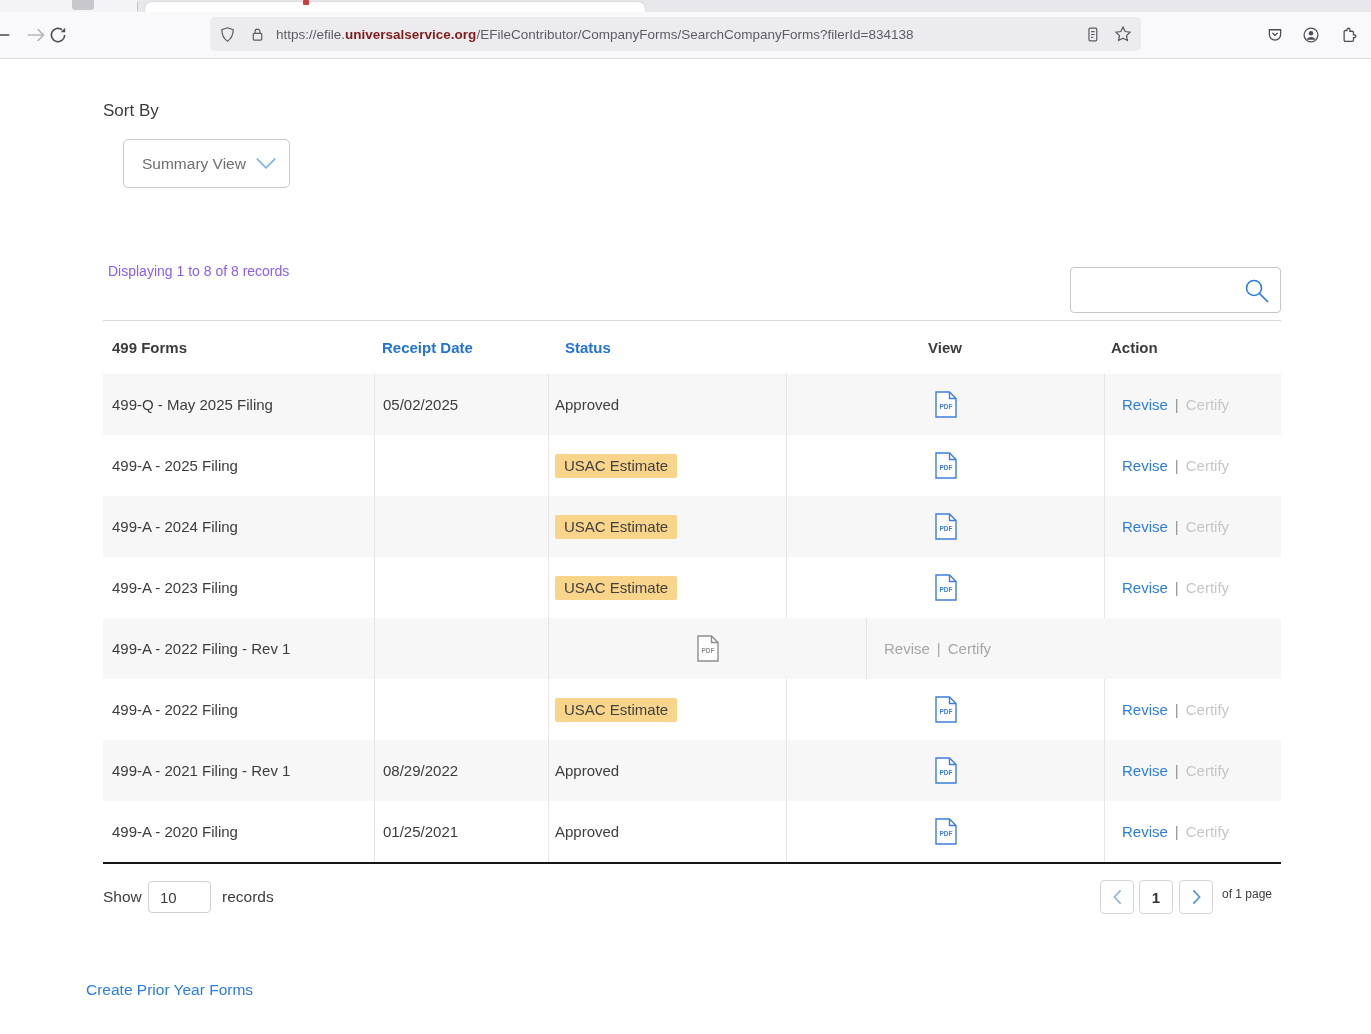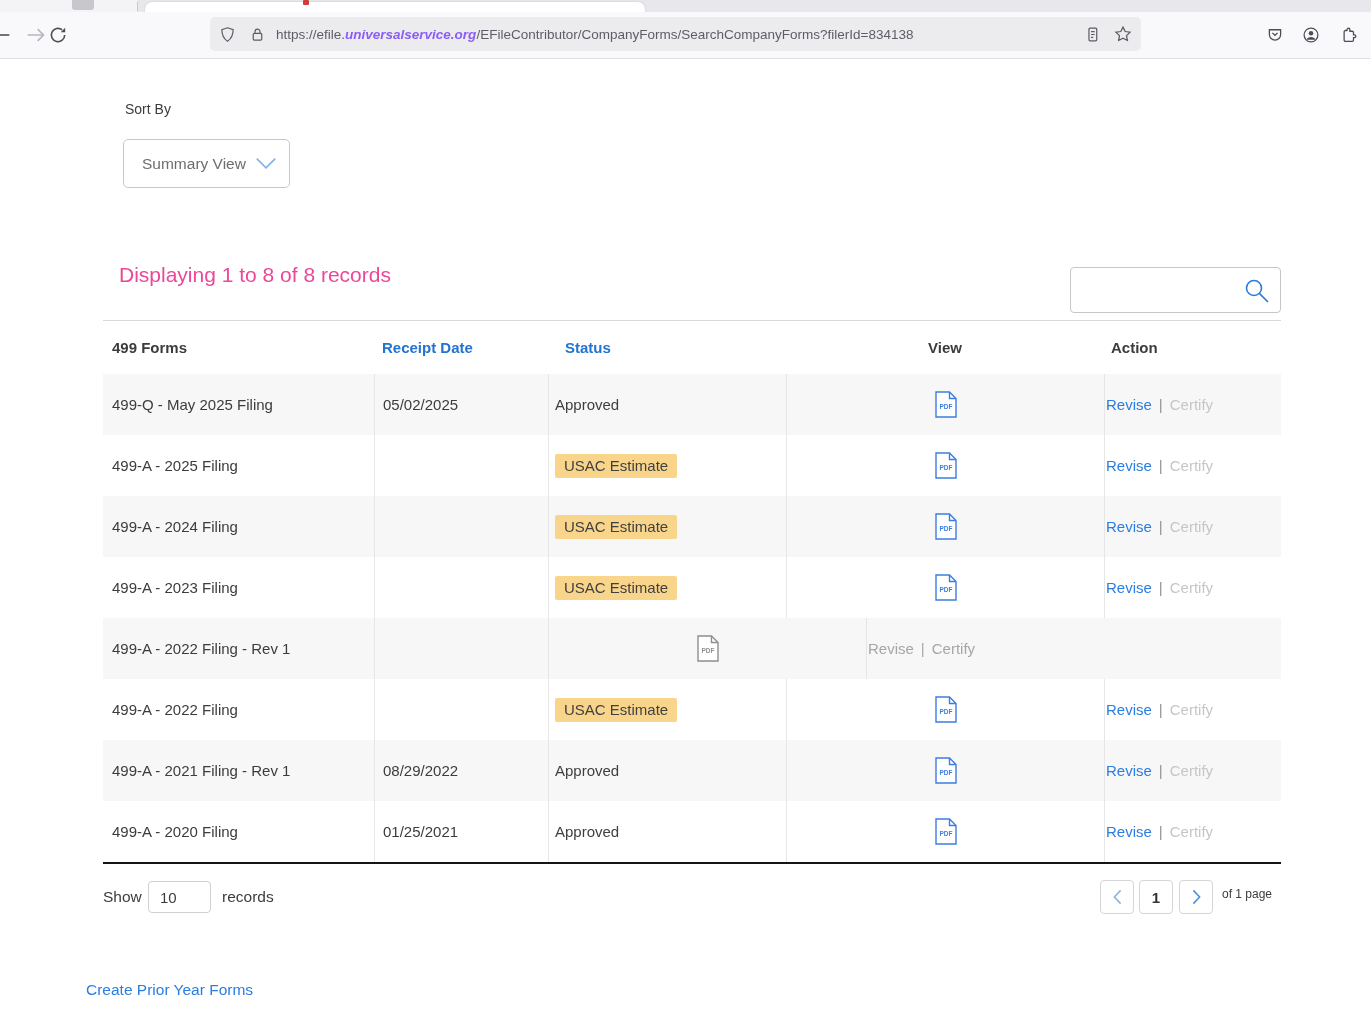--- a/index.html
+++ b/index.html
@@ -24,61 +24,61 @@
   .i-fwd{left:26px;color:#b7b7bf;}
   .i-reload{left:48px;color:#4c4c54;}
   .urlbar{position:absolute;left:210px;top:5px;width:931px;height:34px;background:#ececee;
           border-radius:5px;display:flex;align-items:center;}
   .ub-icon{width:17px;height:17px;flex:0 0 auto;color:#5b5b66;}
   .ub-icon svg{width:100%;height:100%;display:block;}
   .i-shield{margin-left:9px;}
   .i-lock{margin-left:13px;}
   .url-text{margin-left:10px;font-size:13.5px;white-space:nowrap;overflow:hidden;}
   .u-muted{color:#5d5d68;}
-  .u-bold{color:#8b5cf6;font-weight:bold;font-style:italic;}
+  .u-bold{color:#7f1d1d;font-weight:bold;}
   .ub-spacer{flex:1;}
   .i-reader{margin-right:13px;}
   .i-star{margin-right:9px;width:18px;height:18px;}
   .tr-icon{position:absolute;width:18px;height:18px;top:14px;color:#4d4d56;}
   .tr-icon svg{width:100%;height:100%;display:block;}
   .i-pocket{left:1266px;}
   .i-account{left:1302px;}
   .i-puzzle{left:1340px;}
 
   
-  .sort-label{position:absolute;left:103px;top:101px;font-size:14px;color:#3c3c3c;margin-left:22px;}
+  .sort-label{position:absolute;left:103px;top:101px;font-size:17px;color:#3c3c3c;}
   .dropdown{position:absolute;left:103px;top:139px;width:167px;height:49px;box-sizing:border-box;
             border:1px solid #c9c9c9;border-radius:5px;background:#fff;display:flex;
             align-items:center;padding:0 12px 0 18px;cursor:pointer;margin-left:20px;}
   .dropdown .dd-text{font-size:15.5px;color:#6e6e6e;flex:1;}
   .dd-chev{width:22px;height:13px;color:#82b2e2;}
   .dd-chev svg{width:100%;height:100%;display:block;}
 
-  .displaying{position:absolute;left:119px;top:263px;font-size:21px;color:#ec4899;}
+  .displaying{position:absolute;left:108px;top:263px;font-size:14px;color:#8b5cf6;}
 
   .searchbox{position:absolute;left:1070px;top:267px;width:211px;height:46px;box-sizing:border-box;
              border:1px solid #c6c6c6;border-radius:4px;background:#fff;}
   .searchbox input{position:absolute;left:0;top:0;width:170px;height:44px;border:0;outline:none;
                    background:transparent;padding:0 0 0 12px;font-size:15px;font-family:inherit;}
   .search-ic{position:absolute;right:10px;top:9px;width:27px;height:27px;color:#2b7bdb;}
   .search-ic svg{width:100%;height:100%;display:block;}
 
   
   .table{position:absolute;left:103px;top:320px;width:1178px;
          border-top:1px solid #d9d9d9;border-bottom:2px solid #151515;}
   .thead{display:flex;height:53px;background:#fff;font-weight:bold;font-size:15px;}
   .th{display:flex;align-items:center;box-sizing:border-box;height:100%;}
   .trow{display:flex;height:61px;font-size:15px;background:#fff;}
   .trow.shaded{background:#f7f7f7;}
   .td{display:flex;align-items:center;box-sizing:border-box;height:100%;}
   .c-form{width:271px;padding-left:9px;}
   .c-date{width:174px;padding-left:8px;}
   .c-status{width:238px;padding-left:6px;}
   .c-view{width:318px;justify-content:center;}
-  .c-action{width:177px;padding-left:1px;}
+  .c-action{width:177px;padding-left:17px;}
   .th.c-status{padding-left:17px;}
   .th.c-action{padding-left:7px;}
   .trow .c-date,.trow .c-status,.trow .c-view,.trow .c-action{border-left:1px solid #e6e6e6;}
   .th-blue{color:#2373d2;cursor:pointer;}
   .status{color:#3f3f3f;}
   .status.badge{background:#f9d58b;padding:3px 9px 4px;border-radius:2px;color:#414141;}
   .pdf-icon{width:22px;height:27px;color:#3c7de0;cursor:pointer;}
   .pdf-icon svg{width:100%;height:100%;display:block;}
   .revise{color:#2a7de1;text-decoration:none;cursor:pointer;}
   .sep{color:#939393;margin:0 7px;}

